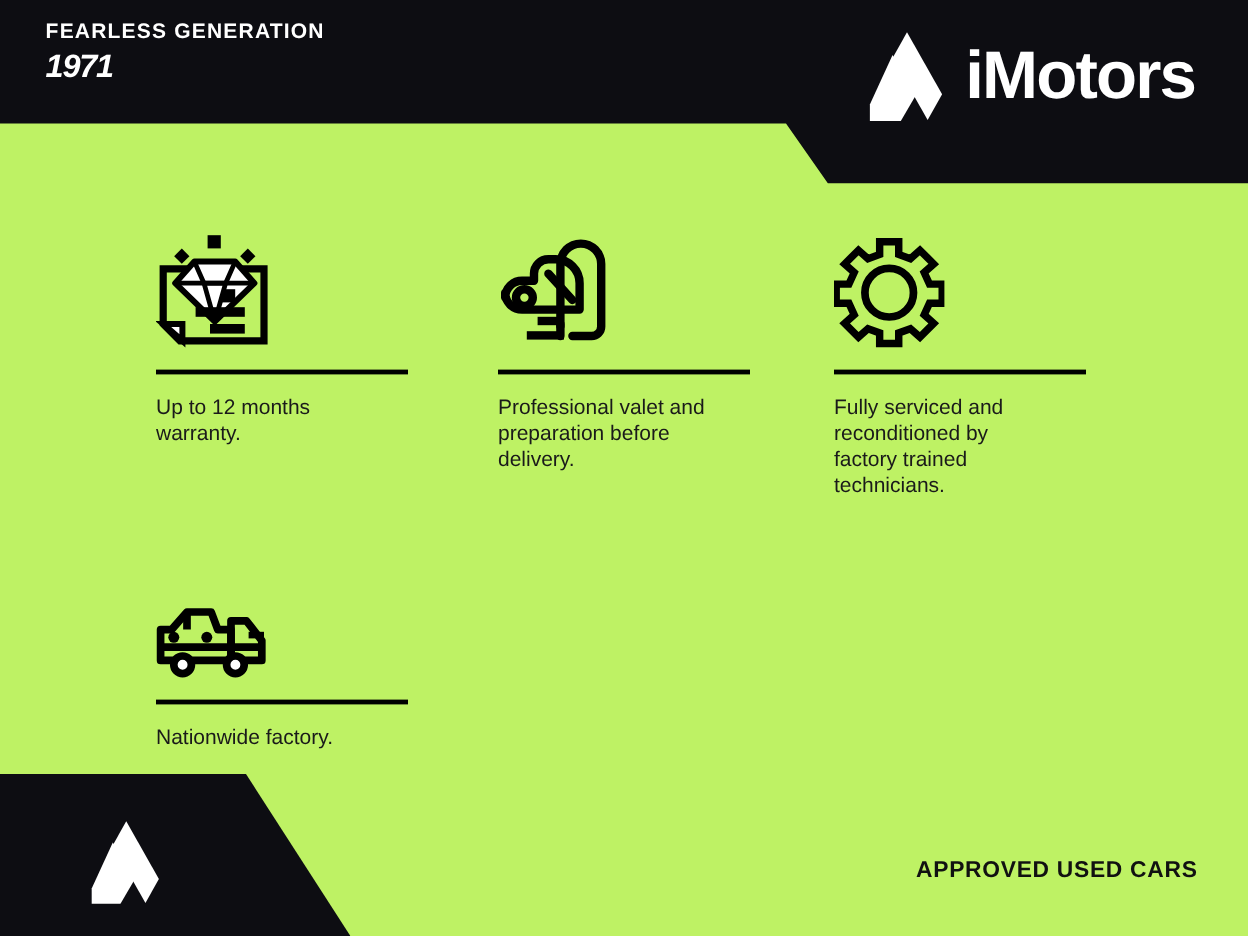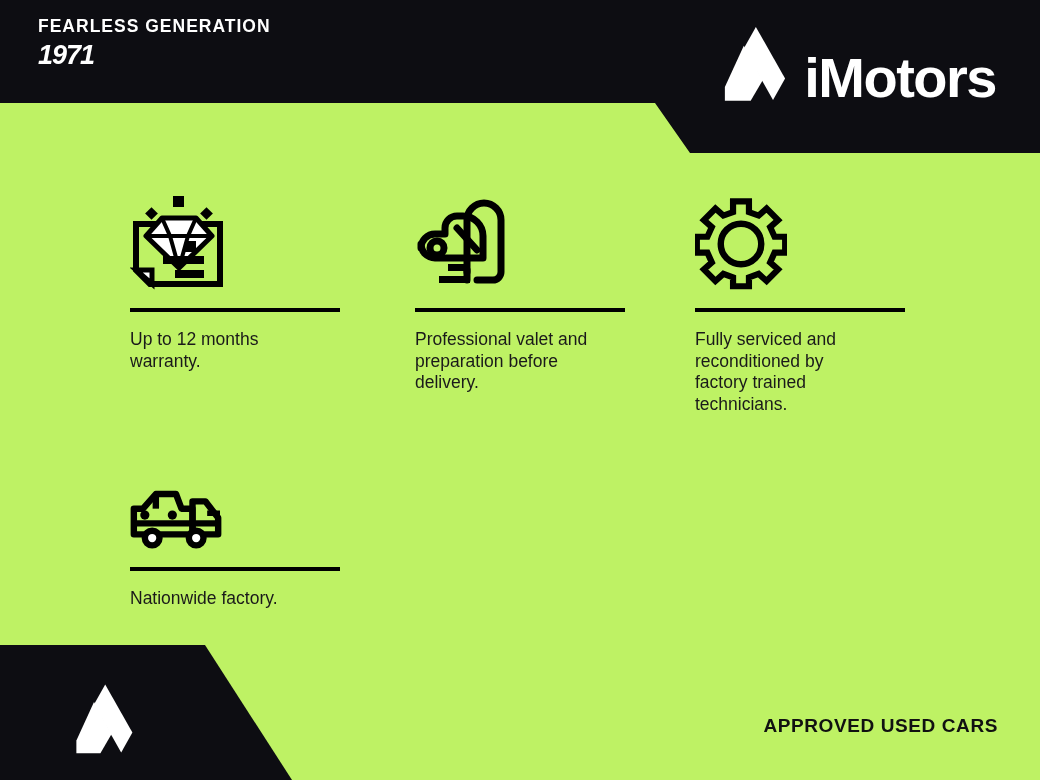--- a/index.html
+++ b/index.html
@@ -25,37 +25,37 @@
   }
   .brand-year {
     margin-top:6px;
     color:#ffffff; font-size:27px; font-weight:bold;
     font-style:italic; letter-spacing:-1px; line-height:1;
     font-family:"Liberation Sans", sans-serif;
   }
 
   .logo-lockup {
     position:absolute; right:44px; top:20px;
-    display:flex; align-items:flex-end; 
+    display:flex; align-items:center; 
   }
   .logo-mark { width:86px; height:86px; flex:none; }
   .logo-word {
     color:#ffffff; font-size:56px; font-weight:bold;
     letter-spacing:-1.5px; line-height:1;
     font-family:"Liberation Sans", sans-serif;
   }
 
   
   .grid {
     position:absolute; left:130px; top:180px;
     width:790px;
     display:grid;
     grid-template-columns:285px 280px 225px;
     grid-auto-rows:min-content;
-    row-gap:24px;
+    row-gap:40px;
   }
   .cell { width:210px; }
   .cell-icon {
     height:110px;
     display:flex; align-items:flex-end; justify-content:flex-start;
   }
   .cell-icon svg { display:block; }
   .cell-rule {
     width:210px; height:4px; background:#000000;
     margin-top:18px;

